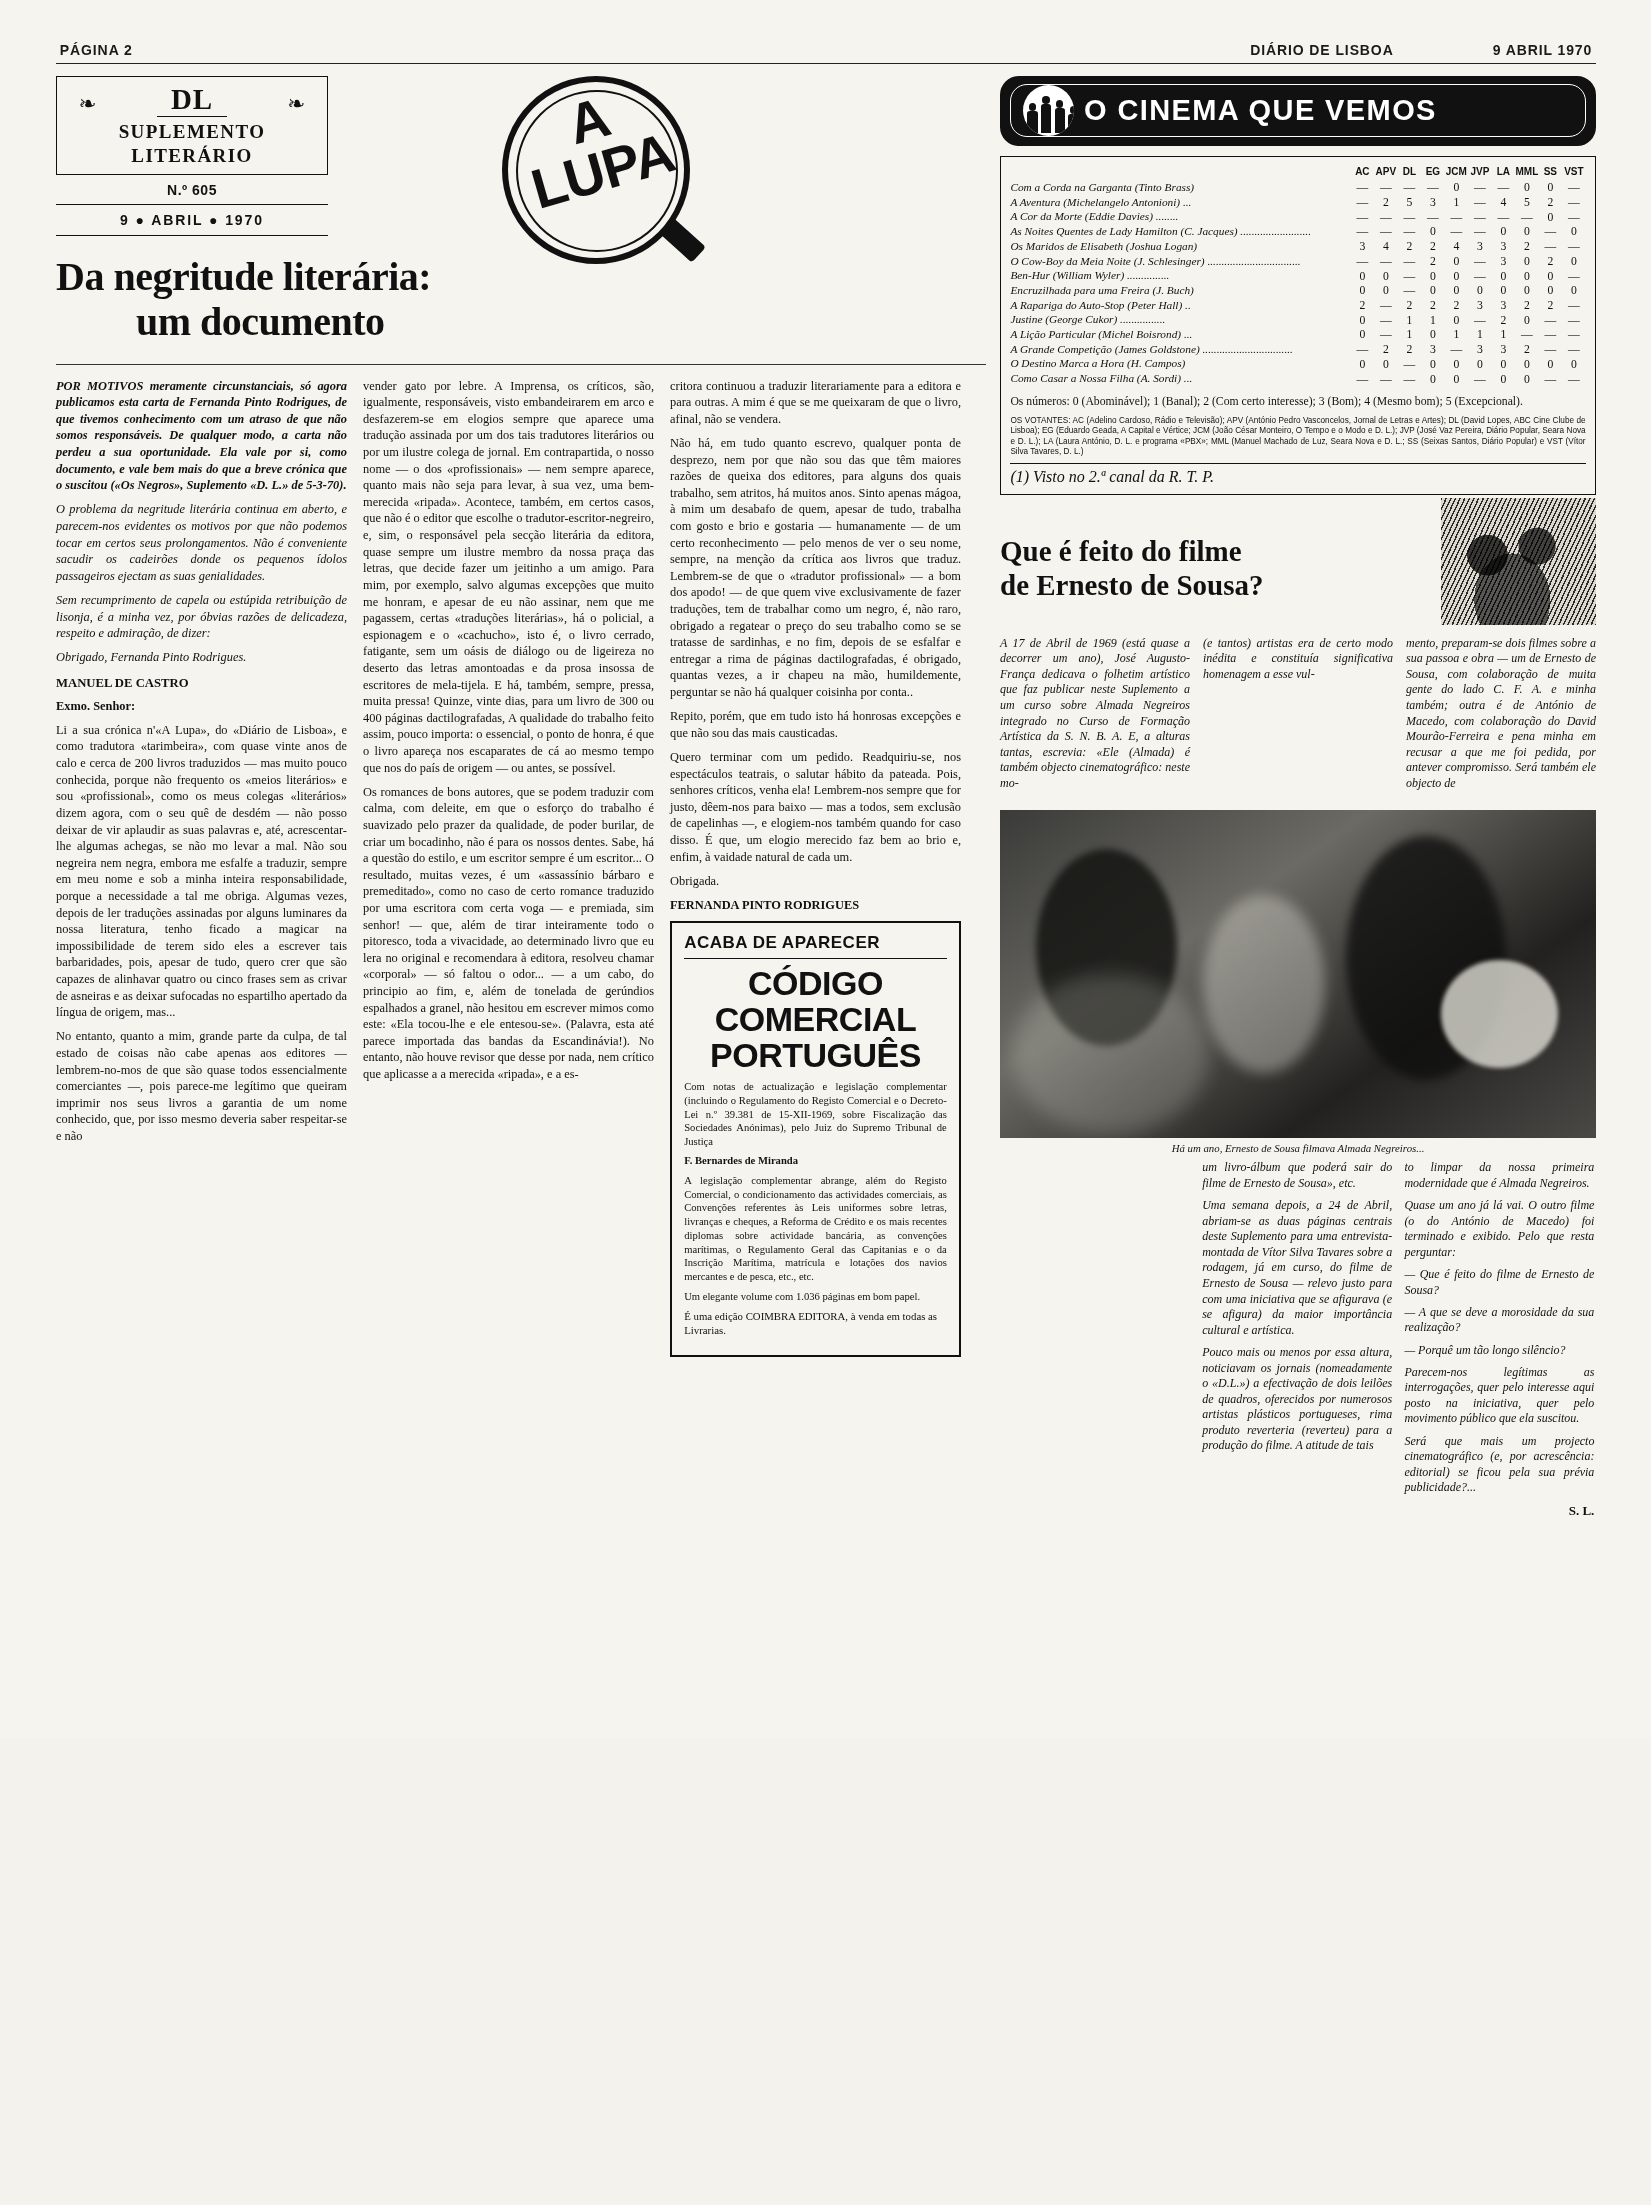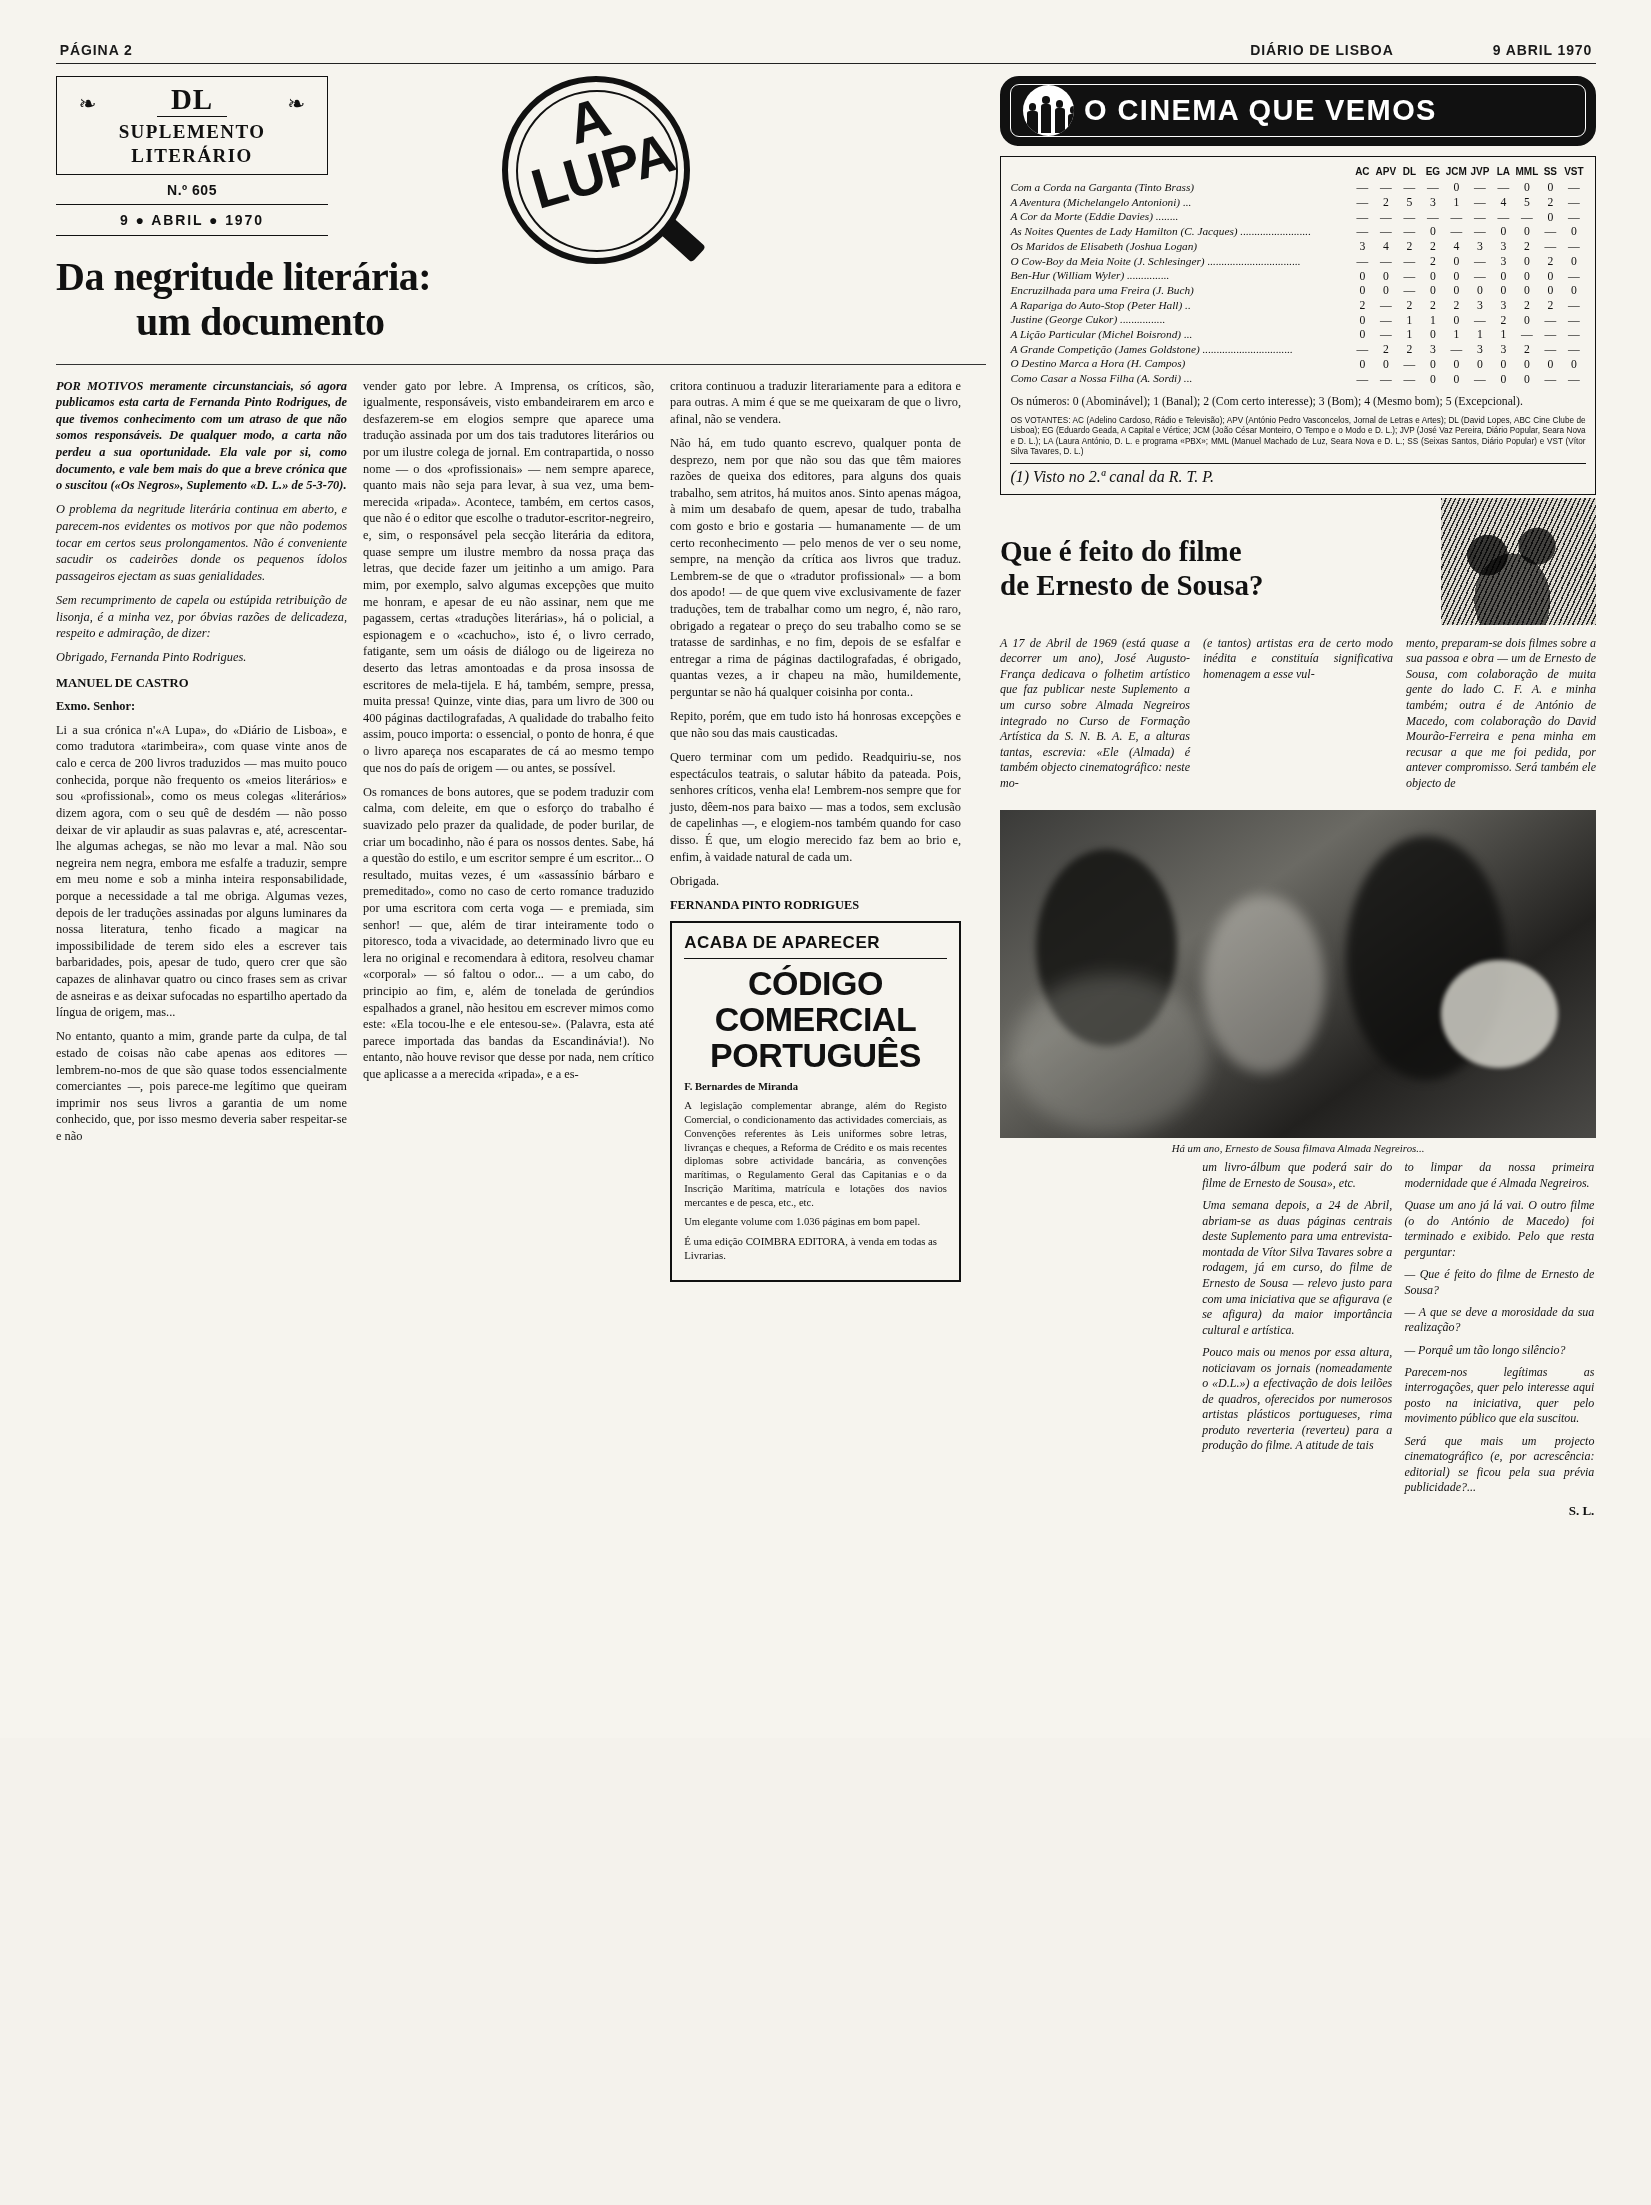--- a/index.html
+++ b/index.html
@@ -173,21 +173,21 @@
     padding: 6.6px 8.4px;
     background: #111;
     color: #fff;
     display: flex;
     align-items: center;
     gap: 8.4px;
     height: 70px;
   }
   .cinema-inner {
     border: 1.4px solid #fff;
-    border-radius: 9px;
+    border-radius: 17px;
     width: 100%;
     height: 100%;
     display: flex;
     align-items: center;
     gap: 10.3px;
     padding: 0 11.3px;
   }
   .cin-circle {
     width: 51px; height: 51px; border-radius: 50%;
     background: #fff; position: relative; flex: none;
@@ -389,20 +389,21 @@
           <div class="p">Não há, em tudo quanto escrevo, qualquer ponta de desprezo, nem por que não sou das que têm maiores razões de queixa dos editores, para alguns dos quais trabalho, sem atritos, há muitos anos. Sinto apenas mágoa, à mim um desabafo de quem, apesar de tudo, trabalha com gosto e brio e gostaria — humanamente — de um certo reconhecimento — pelo menos de ver o seu nome, sempre, na menção da crítica aos livros que traduz. Lembrem-se de que o «tradutor profissional» — a bom dos apodo! — de que quem vive exclusivamente de fazer traduções, tem de trabalhar como um negro, é, não raro, obrigado a regatear o preço do seu trabalho como se se tratasse de sardinhas, e no fim, depois de se esfalfar e entregar a rima de páginas dactilografadas, é obrigado, quantas vezes, a ir chapeu na mão, humildemente, perguntar se não há qualquer coisinha por conta..</div>
           <div class="p">Repito, porém, que em tudo isto há honrosas excepções e que não sou das mais causticadas.</div>
           <div class="p">Quero terminar com um pedido. Readquiriu-se, nos espectáculos teatrais, o salutar hábito da pateada. Pois, senhores críticos, venha ela! Lembrem-nos sempre que for justo, dêem-nos para baixo — mas a todos, sem exclusão de capelinhas —, e elogiem-nos também quando for caso disso. É que, um elogio merecido faz bem ao brio e, enfim, à vaidade natural de cada um.</div>
           <div class="p">Obrigada.</div>
           <div class="p bold">FERNANDA PINTO RODRIGUES</div>
 
           <div class="ad">
             <div class="kicker">ACABA DE APARECER</div>
             <div class="t1">CÓDIGO COMERCIAL</div>
             <div class="t2">PORTUGUÊS</div>
+            <p>Com notas de actualização e legislação complementar (incluindo o Regulamento do Registo Comercial e o Decreto-Lei n.º 39.381 de 15-XII-1969, sobre Fiscalização das Sociedades Anónimas), pelo Juiz do Supremo Tribunal de Justiça</p>
             <p class="bold">F. Bernardes de Miranda</p>
             <p>A legislação complementar abrange, além do Registo Comercial, o condicionamento das actividades comerciais, as Convenções referentes às Leis uniformes sobre letras, livranças e cheques, a Reforma de Crédito e os mais recentes diplomas sobre actividade bancária, as convenções marítimas, o Regulamento Geral das Capitanias e o da Inscrição Marítima, matrícula e lotações dos navios mercantes e de pesca, etc., etc.</p>
             <p>Um elegante volume com 1.036 páginas em bom papel.</p>
             <p class="pub">É uma edição COIMBRA EDITORA, à venda em todas as Livrarias.</p>
           </div>
         </div>
 
       </div>
     </div>
 

